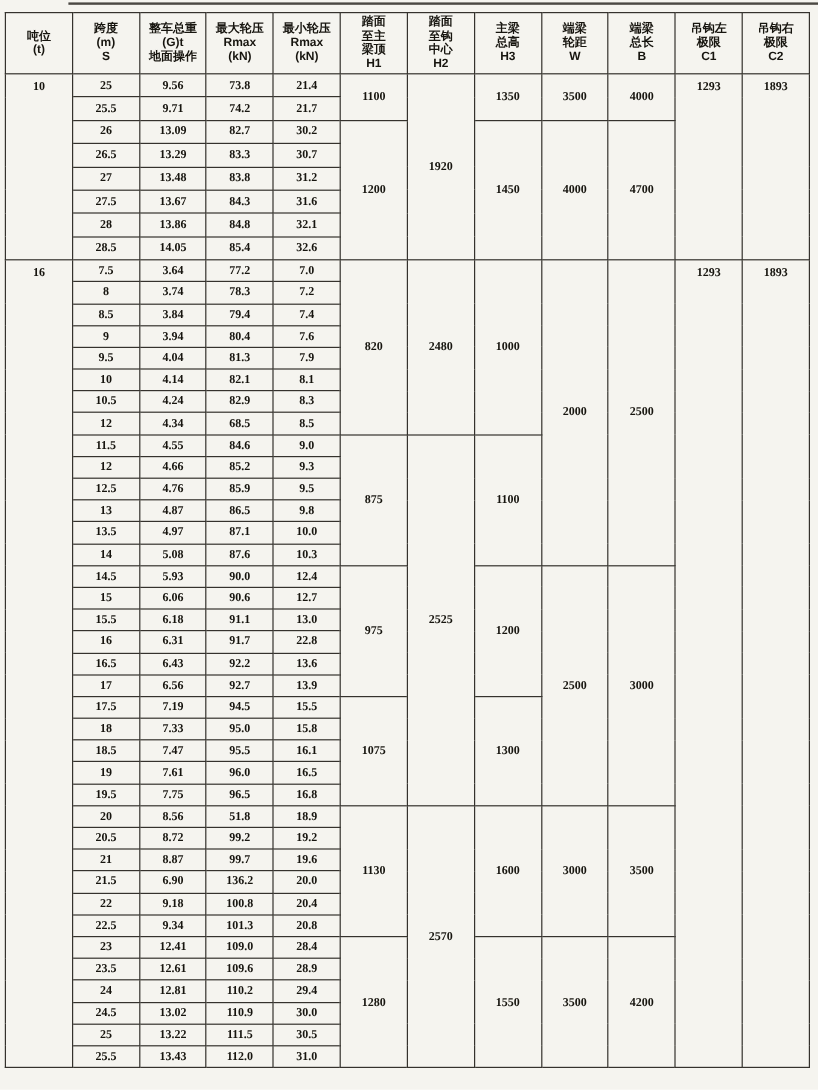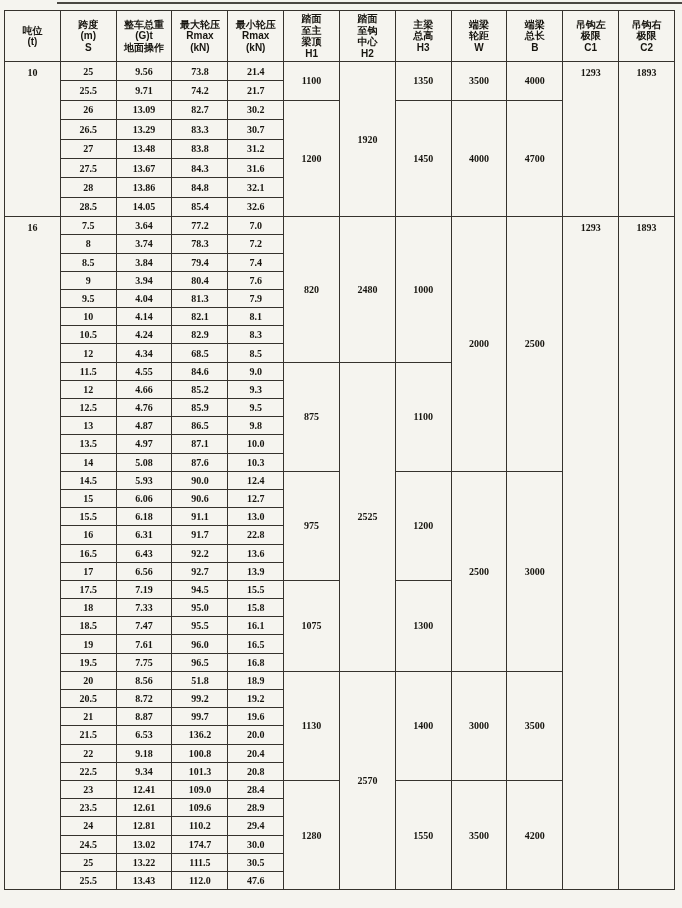--- a/index.html
+++ b/index.html
@@ -344,39 +344,39 @@
           <td>96.5</td>
           <td>16.8</td>
         </tr>
         <tr class="sB">
           <td>20</td>
           <td>8.56</td>
           <td>51.8</td>
           <td>18.9</td>
           <td rowspan="6">1130</td>
           <td rowspan="12">2570</td>
-          <td rowspan="6">1400</td>
+          <td rowspan="6">1600</td>
           <td rowspan="6">3000</td>
           <td rowspan="6">3500</td>
         </tr>
         <tr class="sB">
           <td>20.5</td>
           <td>8.72</td>
           <td>99.2</td>
           <td>19.2</td>
         </tr>
         <tr class="sB">
           <td>21</td>
           <td>8.87</td>
           <td>99.7</td>
           <td>19.6</td>
         </tr>
         <tr class="sB">
           <td>21.5</td>
-          <td>6.53</td>
+          <td>6.90</td>
           <td>136.2</td>
           <td>20.0</td>
         </tr>
         <tr class="sB">
           <td>22</td>
           <td>9.18</td>
           <td>100.8</td>
           <td>20.4</td>
         </tr>
         <tr class="sB">
@@ -403,30 +403,30 @@
         </tr>
         <tr class="sB">
           <td>24</td>
           <td>12.81</td>
           <td>110.2</td>
           <td>29.4</td>
         </tr>
         <tr class="sB">
           <td>24.5</td>
           <td>13.02</td>
-          <td>174.7</td>
+          <td>110.9</td>
           <td>30.0</td>
         </tr>
         <tr class="sB">
           <td>25</td>
           <td>13.22</td>
           <td>111.5</td>
           <td>30.5</td>
         </tr>
         <tr class="sB">
           <td>25.5</td>
           <td>13.43</td>
           <td>112.0</td>
-          <td>47.6</td>
+          <td>31.0</td>
         </tr>
       </tbody>
   </table>
 </div>
 
 </body></html>

